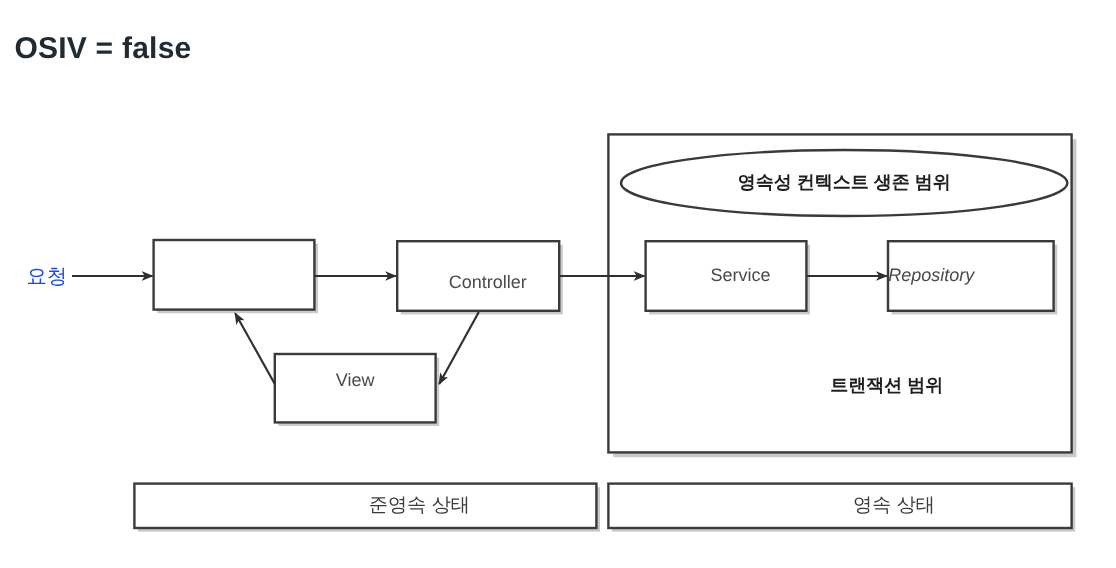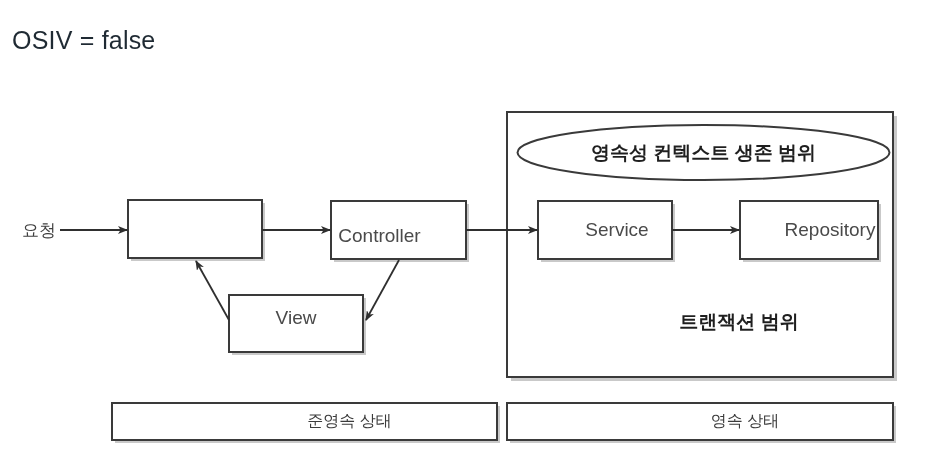--- a/index.html
+++ b/index.html
@@ -22,21 +22,21 @@
     height: 473px;
     background: #ffffff;
   }
 
   
   #slide-title {
     position: absolute;
     left: 12px;
     top: 26px;
     font-size: 25px;
-    font-weight: normal;
+    font-weight: bold;
     color: #1f2a33;
     letter-spacing: 0.2px;
     white-space: nowrap;
   }
 
   
   #diagram-svg {
     position: absolute;
     left: 0;
     top: 0;
@@ -45,34 +45,34 @@
   }
 
   
   .node-label {
     position: absolute;
     display: flex;
     align-items: center;
     justify-content: center;
     text-align: center;
     color: #4a4a4a;
-    font-size: 19px;
+    font-size: 15px;
     line-height: 1.15;
     white-space: pre-line;
     pointer-events: none;
   }
   .node-label.strong {
     color: #1f1f1f;
     font-weight: bold;
   }
   .plain-label {
     position: absolute;
     display: flex;
     align-items: center;
-    color: #404040;
+    color: #1d4ed8;
     font-size: 17px;
     white-space: nowrap;
   }
   .bar-label {
     position: absolute;
     display: flex;
     align-items: center;
     justify-content: center;
     color: #3b3b3b;
     font-size: 16px;
@@ -130,27 +130,27 @@
     <rect x="115" y="406" width="385" height="37" fill="#c9c9c9"></rect>
     <rect x="112" y="403" width="385" height="37" fill="#ffffff" stroke="#3a3a3a" stroke-width="2"></rect>
 
     <rect x="510" y="406" width="386" height="37" fill="#c9c9c9"></rect>
     <rect x="507" y="403" width="386" height="37" fill="#ffffff" stroke="#3a3a3a" stroke-width="2"></rect>
   </svg>
 
   <div class="plain-label" style="left:22px; top:218px; height:24px;">요청</div>
 
 
-  <div class="node-label" style="left:312px; top:201px; width:135px; height:70px;">Controller</div>
+  <div class="node-label" style="left:339px; top:201px; width:135px; height:70px;">Controller</div>
 
   <div class="node-label" style="left:229px; top:295px; width:134px; height:45px;">View</div>
 
   <div class="node-label" style="left:538px; top:201px; width:158px; height:58px;">Service</div>
 
-  <div class="node-label" style="left:766px; top:201px; width:128px; height:58px;">Repository</div>
+  <div class="node-label" style="left:712px; top:201px; width:128px; height:58px;font-style:italic;">Repository</div>
 
   <div class="node-label strong" style="left:517px; top:125px; width:373px; height:55px;">영속성 컨텍스트 생존 범위</div>
 
   <div class="node-label strong" style="left:507px; top:308px; width:464px; height:28px;">트랜잭션 범위</div>
 
   <div class="bar-label" style="left:112px; top:403px; width:385px; height:37px;">준영속 상태</div>
 
   <div class="bar-label" style="left:507px; top:403px; width:386px; height:37px;">영속 상태</div>
 
 </div>

